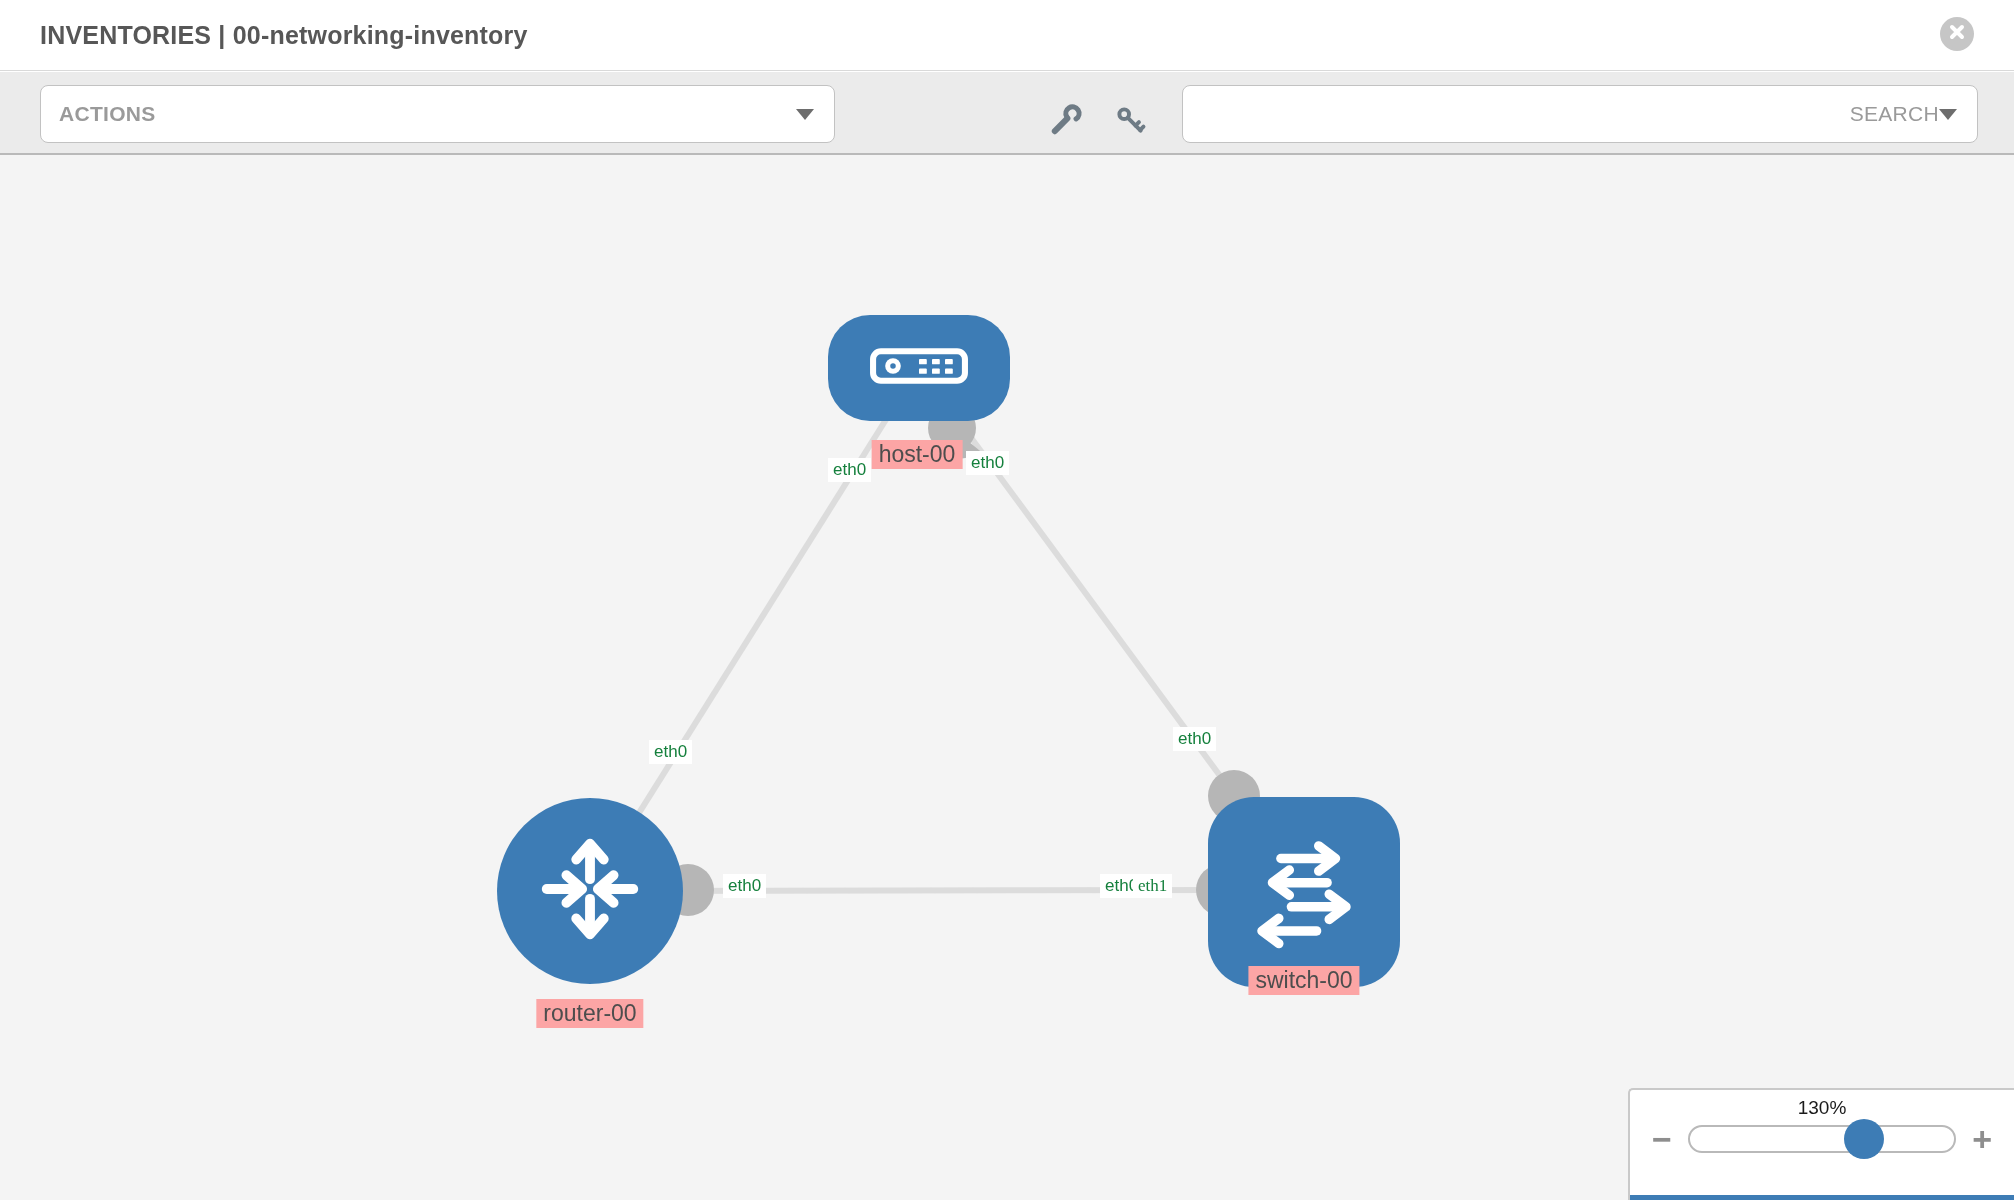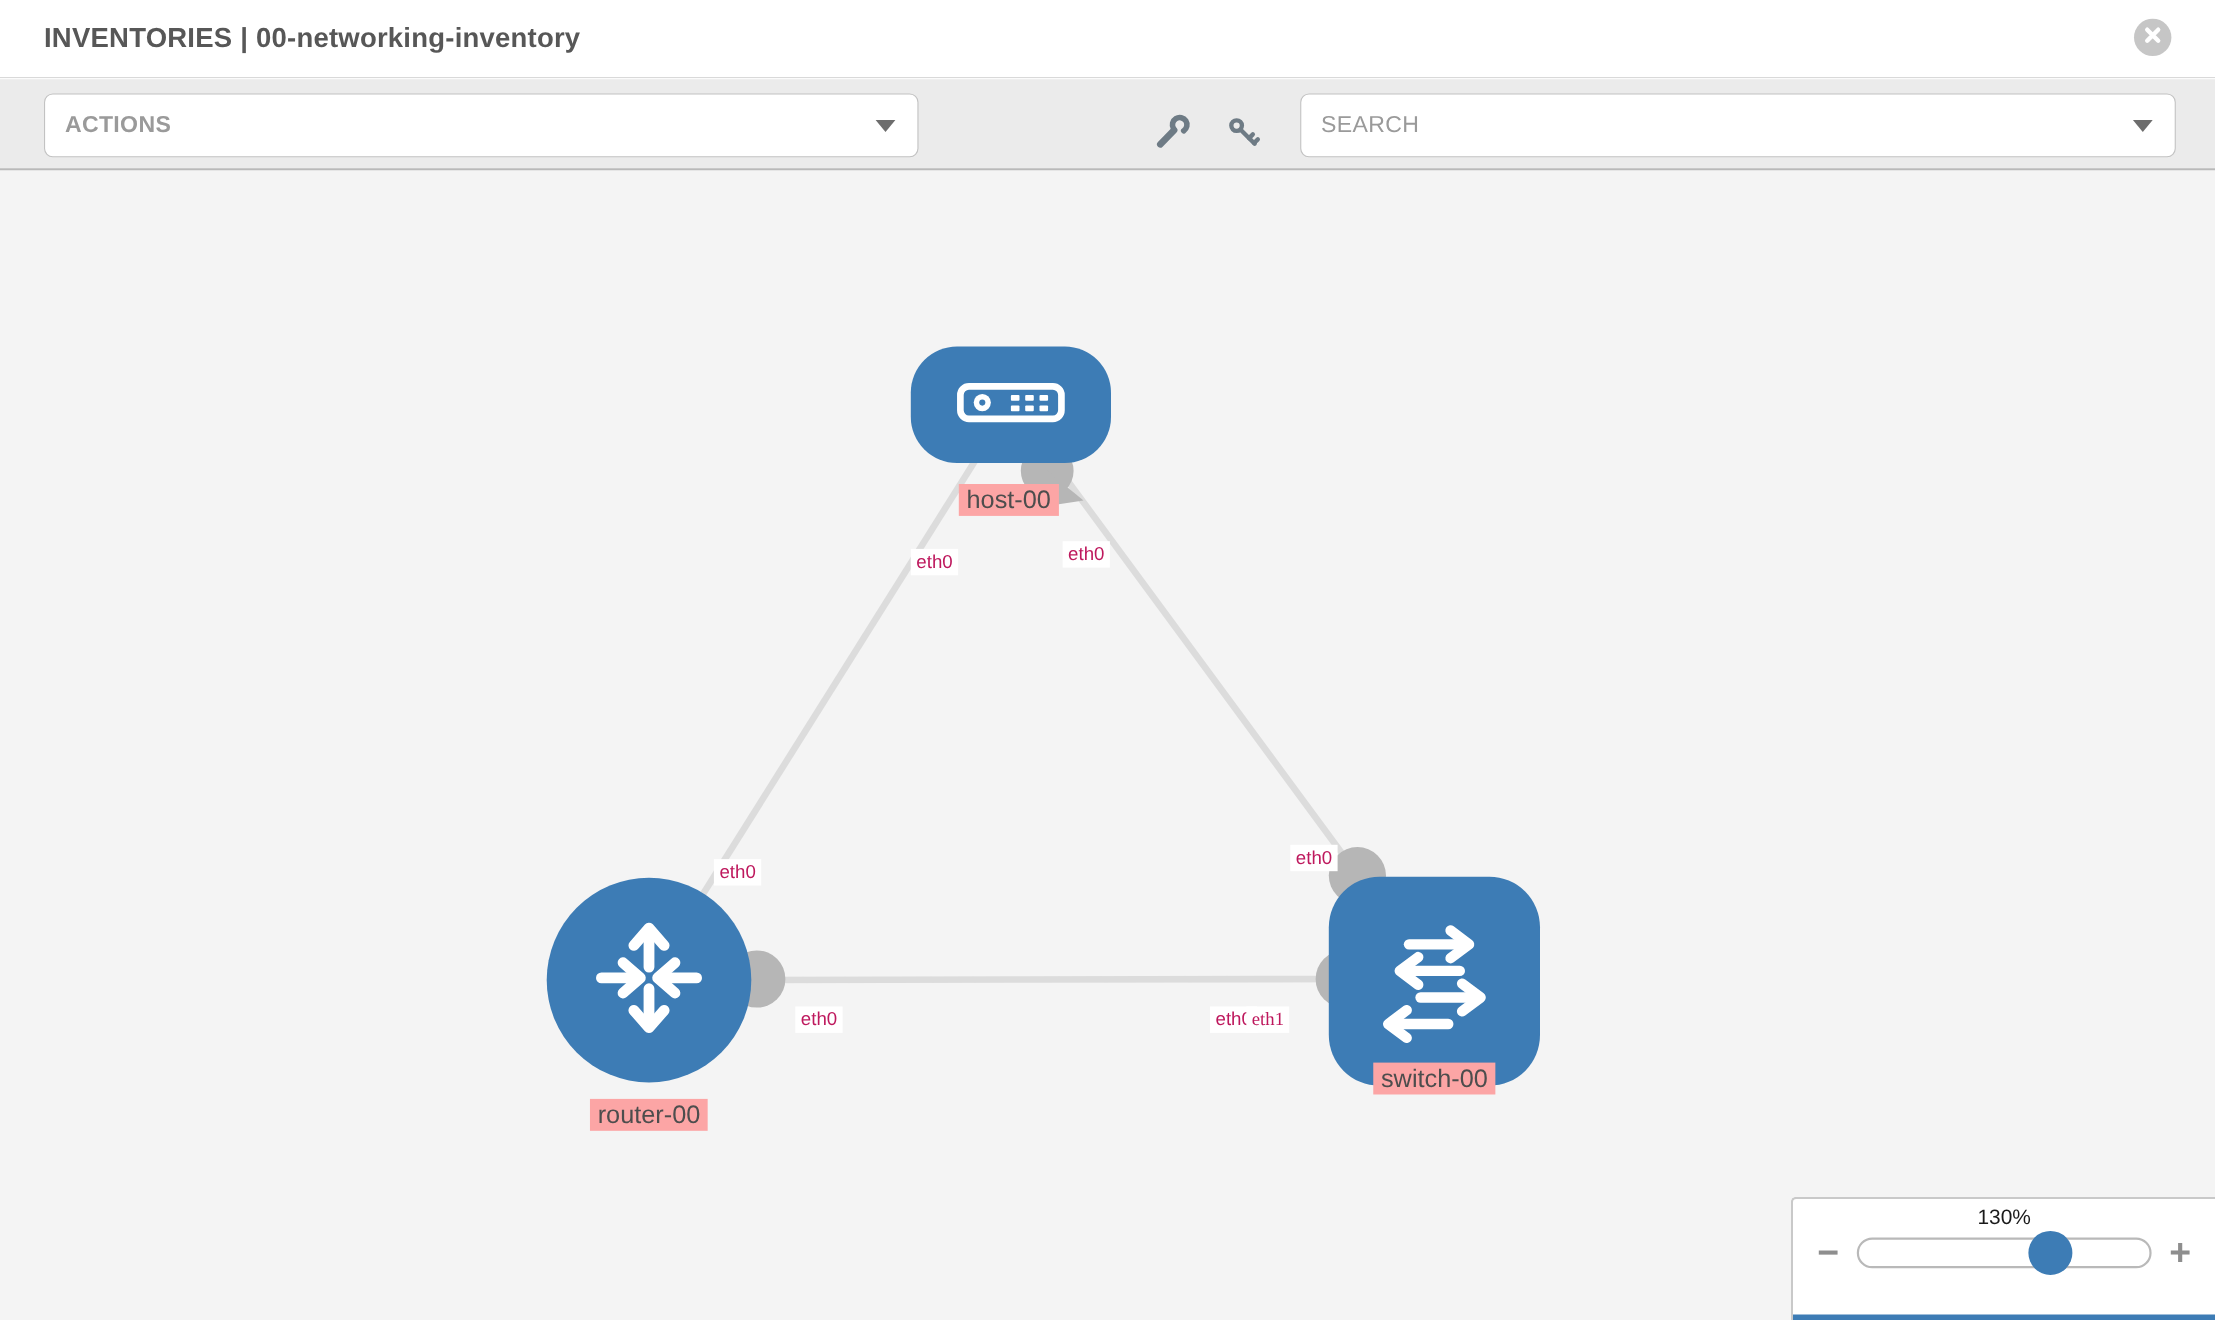--- a/index.html
+++ b/index.html
@@ -16,21 +16,21 @@
 
   
   .toolbar { position:absolute; left:0; top:72px; width:2014px; height:83px; background:#ebebeb;
              border-bottom:2px solid #b9b9b9; }
   .combo { position:absolute; top:13px; height:58px; background:#fff; border:1px solid #c2c2c2;
            border-radius:8px; display:flex; align-items:center; }
   .combo-actions { left:40px; width:795px;font-weight:bold; }
   .combo-search { left:1182px; width:796px; }
   .combo-text { margin-left:18px; font-size:21px; color:#9a9a9a; letter-spacing:.3px; flex:1; }
   .combo input { flex:1; margin-left:18px; border:none; outline:none; font-size:21px;
-                 color:#6b6b6b; font-family:"Liberation Sans",sans-serif; background:transparent; }
+                 color:#6b6b6b; font-family:"Liberation Sans",sans-serif; background:transparent;text-align:right; }
   .combo input::placeholder { color:#9a9a9a; letter-spacing:.3px; }
   .tri-down { width:0; height:0; border-left:9px solid transparent; border-right:9px solid transparent;
               border-top:11px solid #6d6d6d; margin-right:20px; }
   .tool-icon-btn { position:absolute; top:28px; width:46px; height:46px; display:flex;
                    align-items:center; justify-content:center; cursor:pointer; }
   .btn-wrench { left:1042px; } .btn-key { left:1108px; }
 
   
   .canvas { position:absolute; left:0; top:155px; width:2014px; height:1045px; background:#f4f4f4; }
   .links-svg { position:absolute; left:0; top:0; }
@@ -40,22 +40,22 @@
   .node-host   { left:828px; top:160px; width:182px; height:106px; border-radius:42px; }
   .node-router { left:497px; top:643px; width:186px; height:186px; border-radius:50%; }
   .node-switch { left:1208px; top:642px; width:192px; height:190px; border-radius:46px; }
 
   .node-label { position:absolute; transform:translateX(-50%); background:#fca5a5; color:#4d4d4d;
                 font-size:23px; padding:1px 7px; white-space:nowrap; }
   .lbl-host   { left:917px;  top:285px; }
   .lbl-router { left:590px;  top:844px; }
   .lbl-switch { left:1304px; top:811px;text-align:center; }
 
-  .chip { position:absolute; background:#fff; color:#be185d; font-size:17px;
-          padding:2px 5px; white-space:nowrap;margin-top:41px; }
+  .chip { position:absolute; background:#fff; color:#15803d; font-size:17px;
+          padding:2px 5px; white-space:nowrap; }
   .chip-host-left    { left:828px;  top:303px; }
   .chip-host-right   { left:966px;  top:296px; }
   .chip-router-up    { left:649px;  top:585px; }
   .chip-switch-up    { left:1173px; top:572px; }
   .chip-router-right { left:723px;  top:719px; }
   .chip-switch-back  { left:1100px; top:719px; }
   .chip-switch-front { left:1133px; top:719px;font-family:Liberation Serif, serif; }
 
   
   .zoom-panel { position:absolute; left:1628px; top:933px; width:386px; height:112px;

